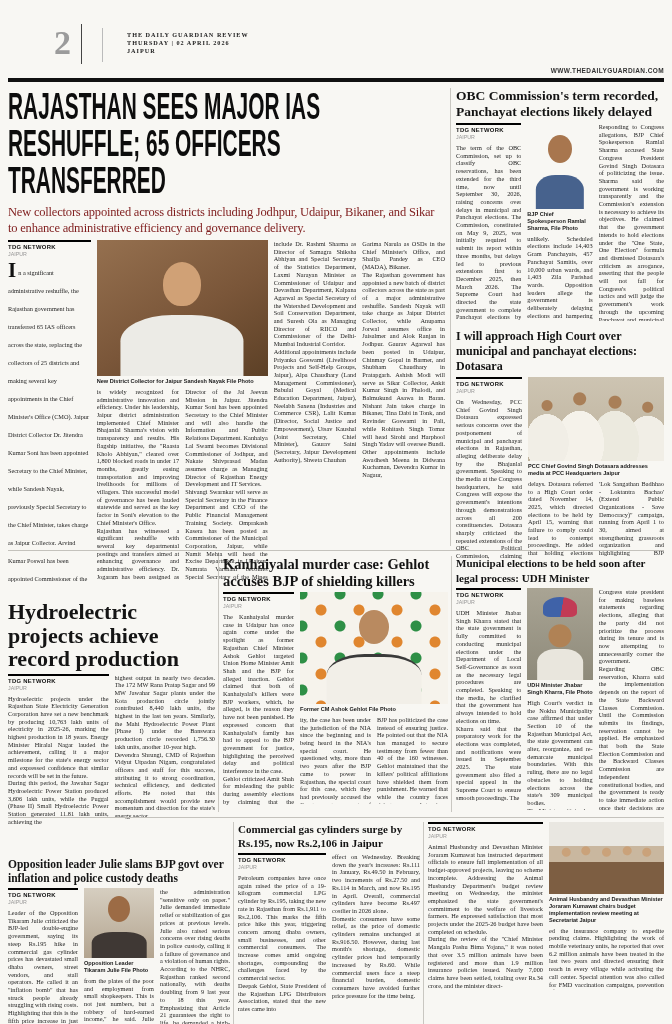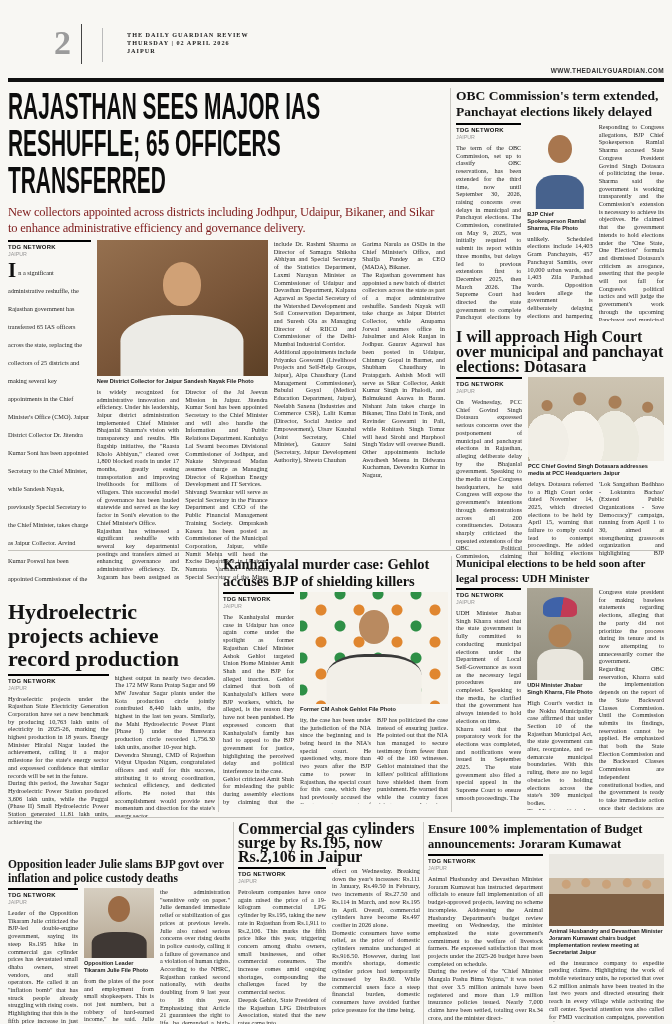--- a/index.html
+++ b/index.html
@@ -89,26 +89,26 @@
   #main-art{left:8px;top:88px;width:437px;height:458px;}
   #right-top{left:456px;top:88px;width:208px;height:458px;}
   #hydro{left:8px;top:556px;width:207px;height:258px;margin-top:44px;}
   #kanha{left:223px;top:556px;width:225px;height:258px;}
   #udh{left:456px;top:556px;width:208px;height:258px;}
   #julie{left:8px;top:822px;width:222px;height:202px;margin-top:36px;}
   #gas{left:238px;top:822px;width:182px;height:202px;}
   #budget{left:428px;top:822px;width:236px;height:202px;}
 
   .h-obc{font-size:13.5px;line-height:16px;}
-  .h-dot{font-size:16px;line-height:15px;margin-top:8px;}
+  .h-dot{font-size:12px;line-height:15px;margin-top:8px;}
   .h-hydro{font-size:22px;line-height:23.5px;font-weight:bold;}
   .h-kanha{font-size:14.5px;line-height:16.5px;}
   .h-udh{font-size:11px;line-height:14.5px;}
   .h-julie{font-size:11.5px;line-height:13.5px;}
-  .h-gas{font-size:16px;line-height:14px;}
+  .h-gas{font-size:11px;line-height:14px;}
   .h-budget{font-size:12.5px;line-height:14.5px;}
 </style>
 </head>
 <body>
 
 <div class="mast">
   <div class="mast-inner">
     <div class="pgnum">2</div>
     <div class="vr"></div>
     <div class="vr" style="height:34px;margin-top:4px;background:#bbb;"></div>
@@ -157,21 +157,21 @@
       </div>
     <div class="c">
         <span class="btx">Garima Narula as OSDs in the Chief Minister's Office, and Shailja Pandey as CEO (MADA), Bikaner.
 The Rajasthan government has appointed a new batch of district collectors across the state as part of a major administrative reshuffle. Sandesh Nayak will take charge as Jaipur District Collector, while Anupama Jorwal assumes office in Jaisalmer and Alok Ranjan in Jodhpur. Gaurav Agarwal has been posted in Udaipur, Chinmay Gopal in Barmer, and Shubham Chaudhary in Pratapgarh. Ashish Modi will serve as Sikar Collector, Ankit Kumar Singh in Phalodi, and Balmukund Asawa in Baran. Nishant Jain takes charge in Bikaner, Tina Dabi in Tonk, and Ravinder Goswami in Pali, while Rohitash Singh Tomar will head Sirohi and Harphool Singh Yadav will oversee Bundi. Other appointments include Awadhesh Meena in Didwana Kuchaman, Devendra Kumar in Nagaur,</span>
       </div>
   </div>
 </div>
 
 <div id="right-top" class="sec">
   <div>
-    <div class="hl h-obc">OBC Commission's term extended, Panchayat elections likely delayed</div>
+    <div class="hl h-obc">OBC Commission's term recorded, Panchayat elections likely delayed</div>
     <div class="cols" style="height:198px;">
       <div class="c">
         <div class="byline">
           <div class="byl-net">TDG NETWORK</div>
           <div class="byl-city">JAIPUR</div>
         </div>
         <span class="btx">The term of the OBC Commission, set up to classify OBC reservations, has been extended for the third time, now until September 30, 2026, raising concerns over delays in municipal and Panchayat elections. The Commission, constituted on May 9, 2025, was initially required to submit its report within three months, but delays led to previous extensions first to December 2025, then March 2026. The Supreme Court had directed the state government to complete Panchayat elections by April 15, 2026, but the latest extension makes elections before October</span>
       </div>
       <div class="c">
         <div class="photo ph-sharma"></div>
@@ -314,21 +314,20 @@
 Deepak Gehlot, State President of the Rajasthan LPG Distributors Association, stated that the new rates came into</span>
     </div>
     <div class="c">
         <span class="btx">effect on Wednesday. Breaking down the year's increases: Rs.111 in January, Rs.49.50 in February, two increments of Rs.27.50 and Rs.114 in March, and now Rs.195 in April. Overall, commercial cylinders have become Rs.497 costlier in 2026 alone.
 Domestic consumers have some relief, as the price of domestic cylinders remains unchanged at Rs.916.50. However, during last month's shortage, domestic cylinder prices had temporarily increased by Rs.60. While commercial users face a steep financial burden, domestic consumers have avoided further price pressure for the time being.</span>
       </div>
   </div>
 </div>
 
 <div id="budget" class="sec">
-  <div class="hl h-budget">Ensure 100% implementation of Budget announcements: Joraram Kumawat</div>
   <div class="cols" style="height:168px;">
     <div class="c">
       <div class="byline">
         <div class="byl-net">TDG NETWORK</div>
         <div class="byl-city">JAIPUR</div>
       </div>
       <span class="btx">Animal Husbandry and Devasthan Minister Joraram Kumawat has instructed department officials to ensure full implementation of all budget-approved projects, leaving no scheme incomplete. Addressing the Animal Husbandry Department's budget review meeting on Wednesday, the minister emphasized the state government's commitment to the welfare of livestock farmers. He expressed satisfaction that most projects under the 2025-26 budget have been completed on schedule.
 During the review of the "Chief Minister Mangala Pashu Bima Yojana," it was noted that over 3.5 million animals have been registered and more than 1.9 million insurance policies issued. Nearly 7,000 claims have been settled, totaling over Rs.34 crore, and the minister direct-</span>
     </div>
     <div class="c">

